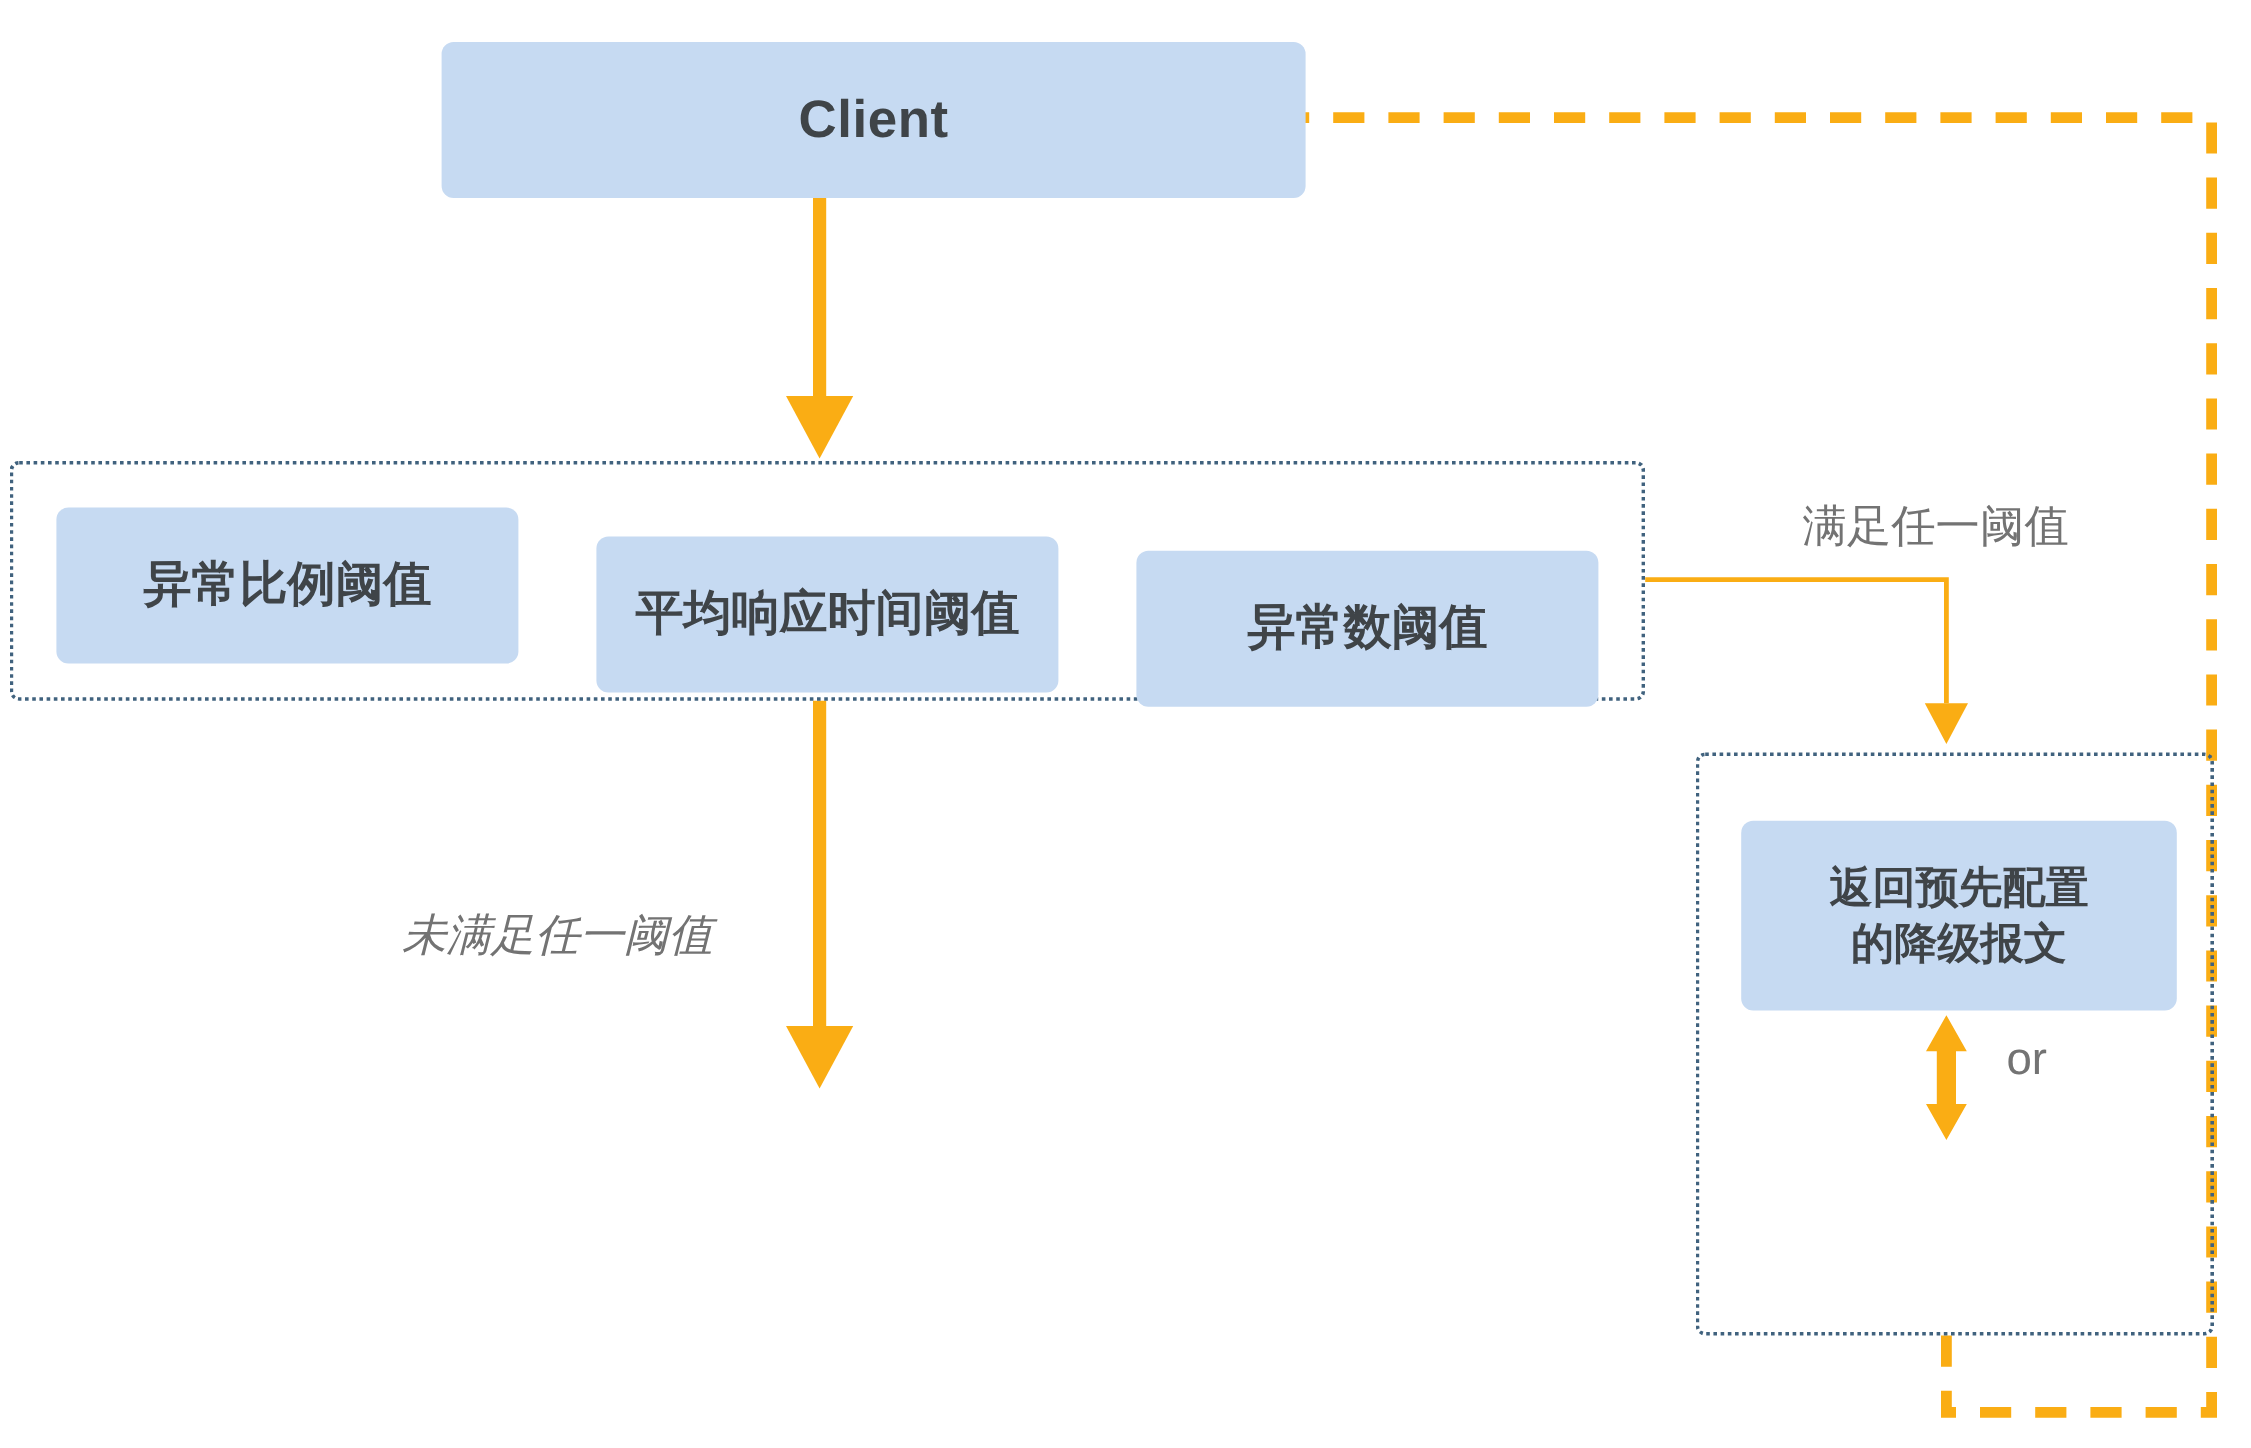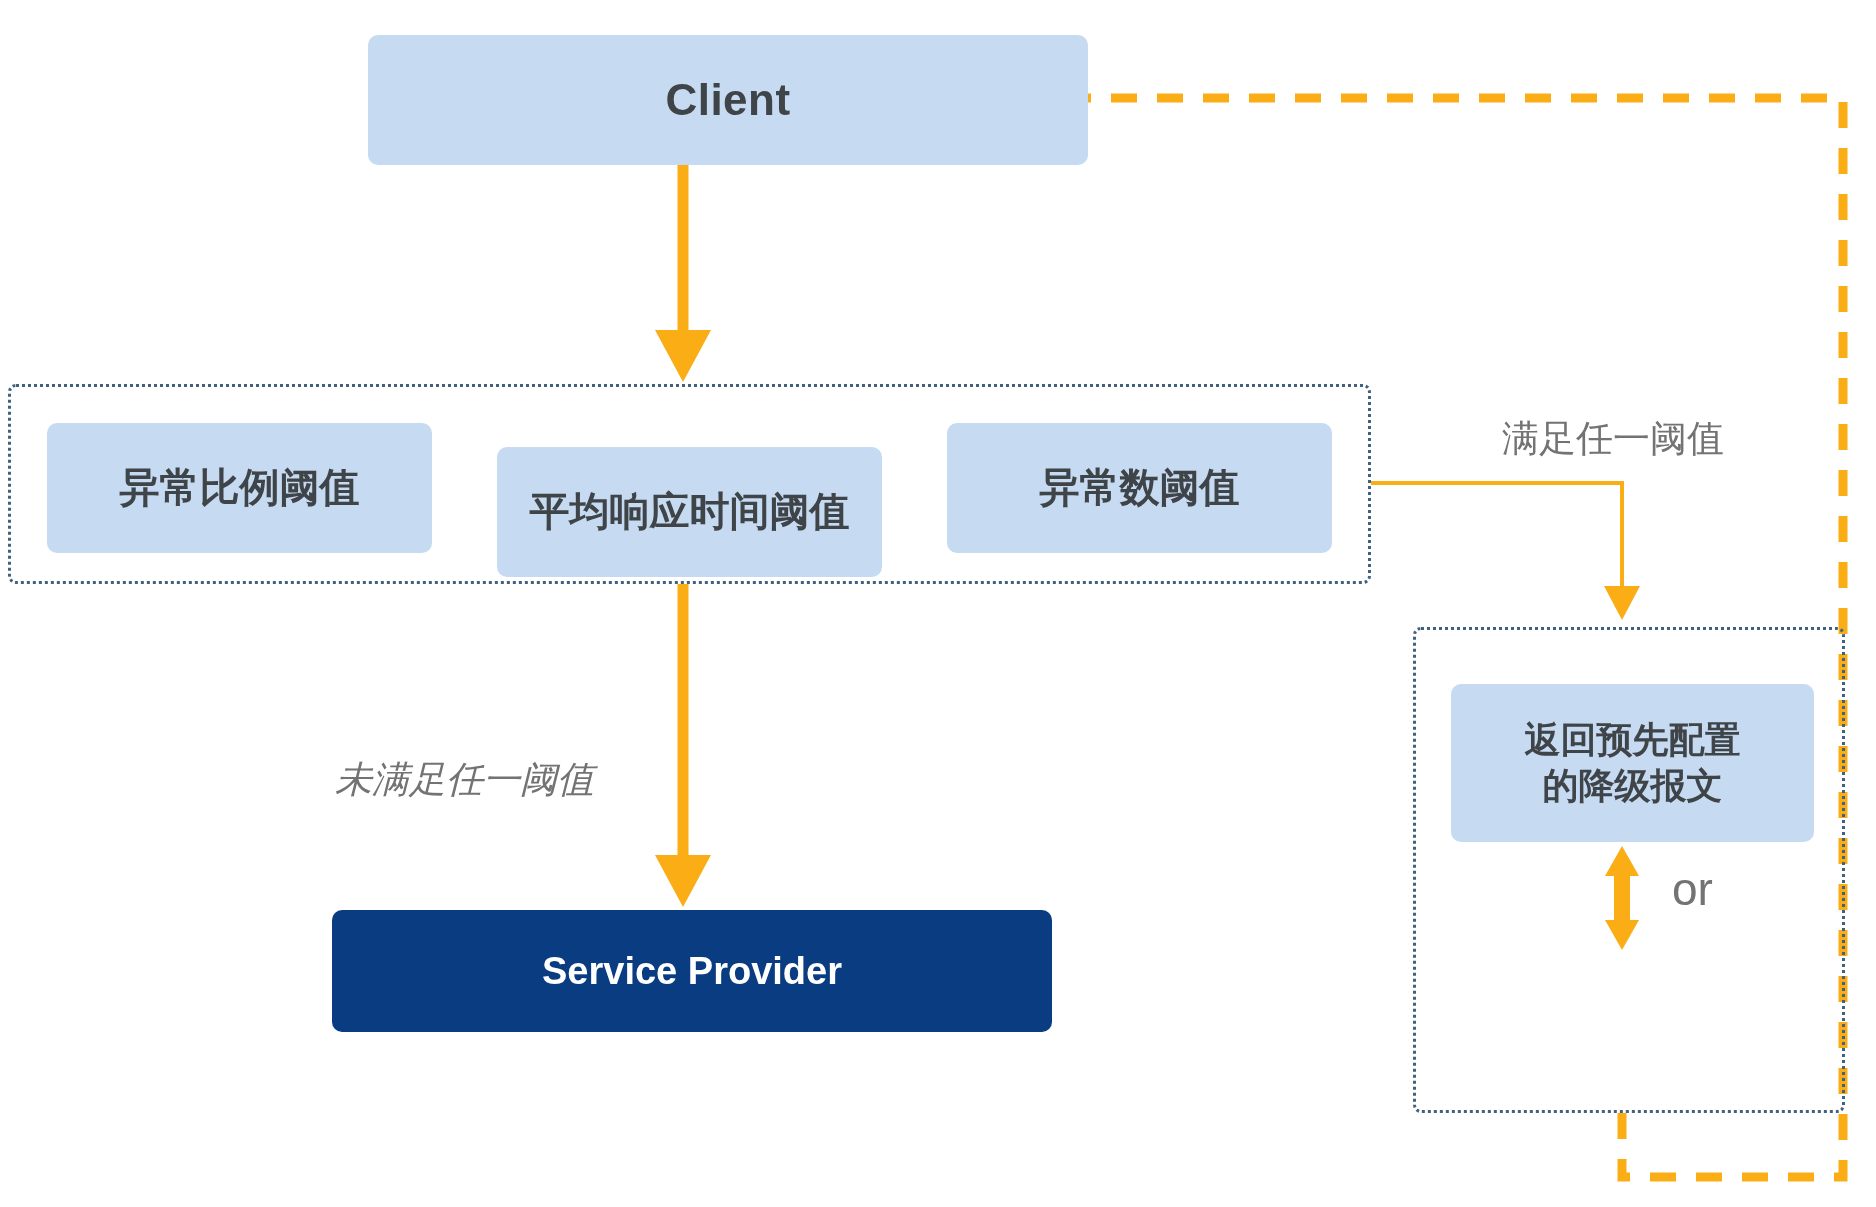--- a/index.html
+++ b/index.html
@@ -61,21 +61,21 @@
     border-radius: 8px;
     box-sizing: border-box;
   }
   .threshold-node {
     top: 423px;
     height: 130px;
     font-size: 40px;
   }
   #th-0 { left: 47px;  width: 385px; }
   #th-1 { left: 497px; width: 385px; margin-top: 24px; }
-  #th-2 { left: 947px; width: 385px; }
+  #th-2 { left: 947px; width: 385px; margin-top: 36px; }
 
   
   #service-provider {
     left: 332px;
     top: 910px;
     width: 720px;
     height: 122px;
     font-size: 38px;
     font-weight: bold;
   }
@@ -102,21 +102,21 @@
 
   
   .edge-label {
     position: absolute;
     font-size: 37px;
     color: #737373;
     white-space: pre;
   }
   #label-unmet { left: 335px; top: 755px; font-style: italic; }
   #label-met   { left: 1502px; top: 414px; }
-  #label-or    { left: 1672px; top: 862px; font-size: 46px; text-align: right; }
+  #label-or    { left: 1672px; top: 862px; font-size: 38px; text-align: right; }
 
   svg.layer {
     position: absolute;
     left: 0;
     top: 0;
     width: 1876px;
     height: 1207px;
     pointer-events: none;
   }
 </style>
@@ -166,20 +166,19 @@
   <div id="threshold-group"></div>
 
   <div class="node node-blue threshold-node" id="th-0">异常比例阈值</div>
   <div class="node node-blue threshold-node" id="th-1">平均响应时间阈值</div>
   <div class="node node-blue threshold-node" id="th-2">异常数阈值</div>
 
   <div class="edge-label" id="label-unmet">未满足任一阈值</div>
   <div class="edge-label" id="label-met">满足任一阈值</div>
   <div class="edge-label" id="label-or">or</div>
 
-  <div class="node node-navy" id="service-provider">Service Provider</div>
 
   <div id="degrade-group"></div>
 
   <div class="node node-blue degrade-node" id="dg-0" style="white-space: pre-line;">返回预先配置
 的降级报文</div>
 
 </div>
 
 </body></html>

